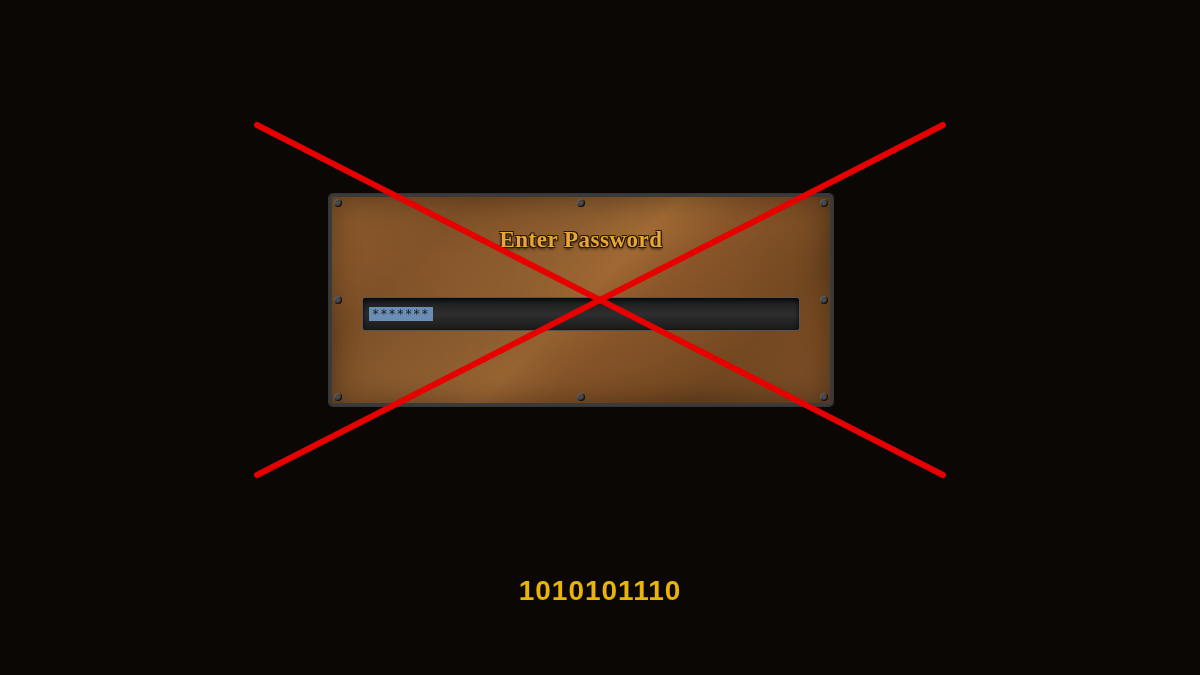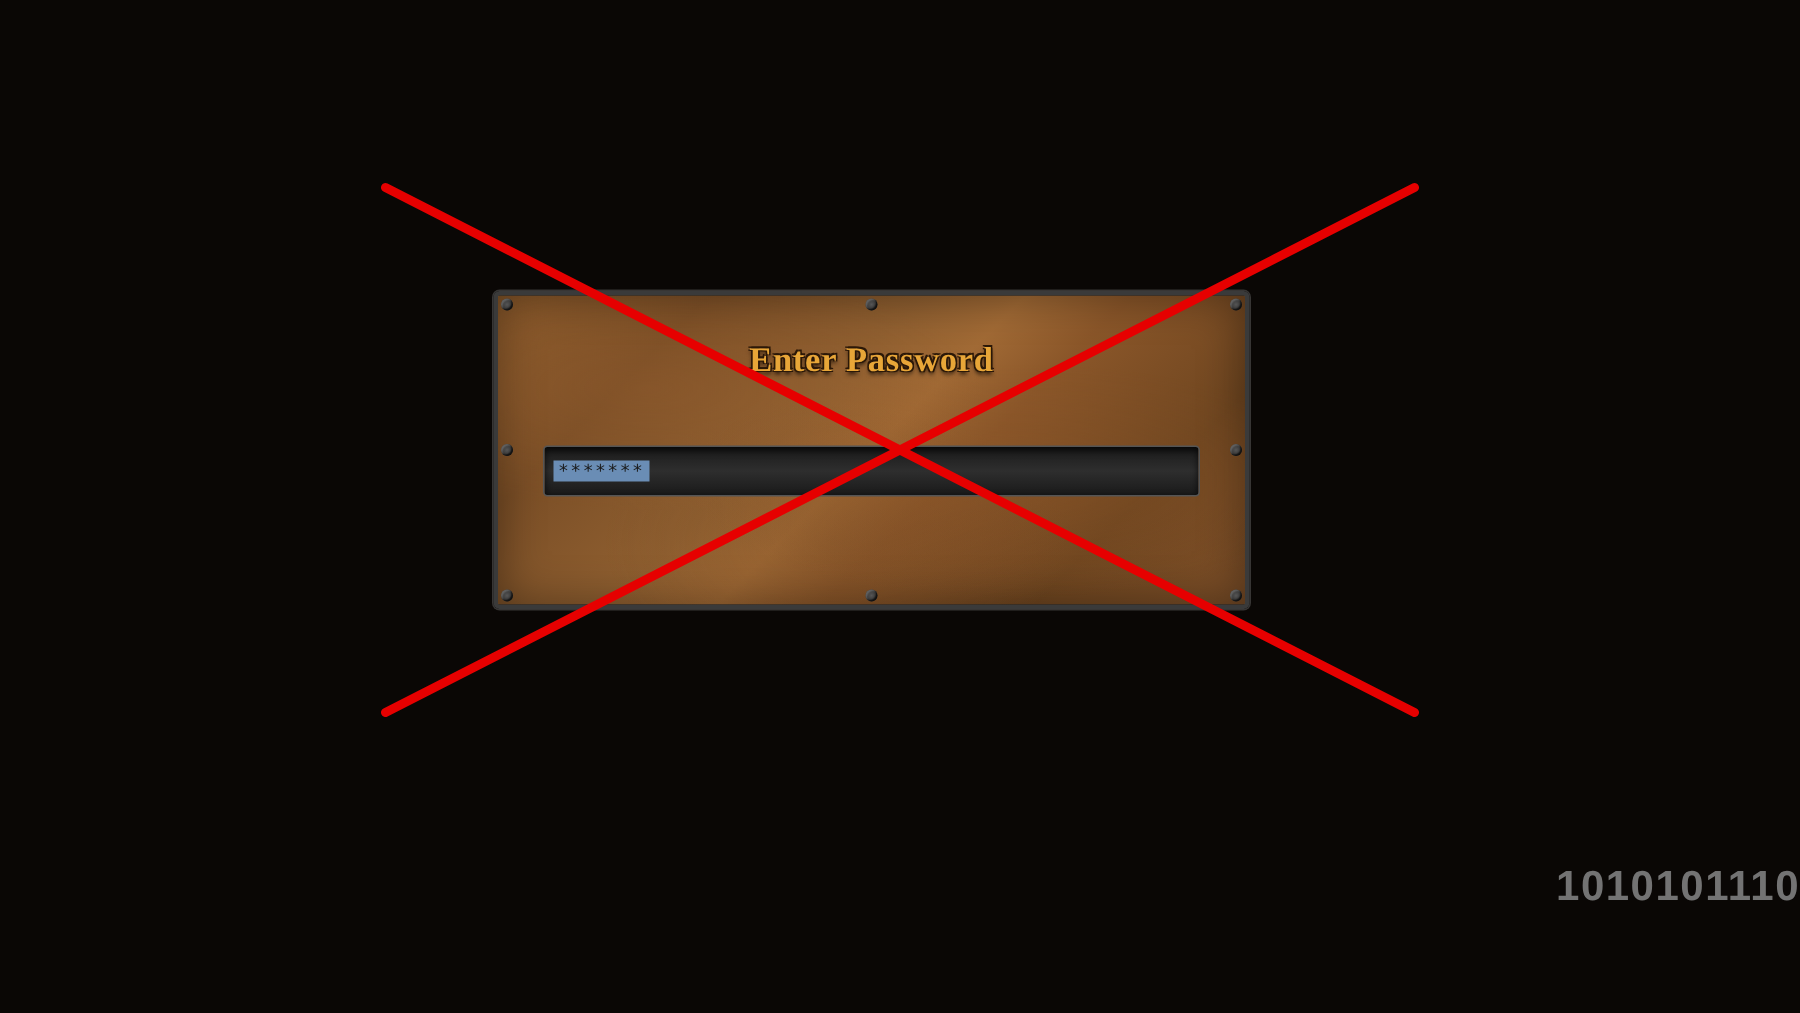--- a/index.html
+++ b/index.html
@@ -107,22 +107,22 @@
       top: 115px;
       width: 706px;
       height: 370px;
       pointer-events: none;
     }
     .caption-text {
       position: absolute;
       left: 0;
       right: 0;
       top: 575px;
-      text-align: right;
-      color: #737373;
+      text-align: center;
+      color: #eab308;
       font-family: Arial, Helvetica, sans-serif;
       font-size: 28px;
       font-weight: bold;
       letter-spacing: 1px;
     }
   </style>
 </head>
 <body>
 
 <div class="dialog-panel">

